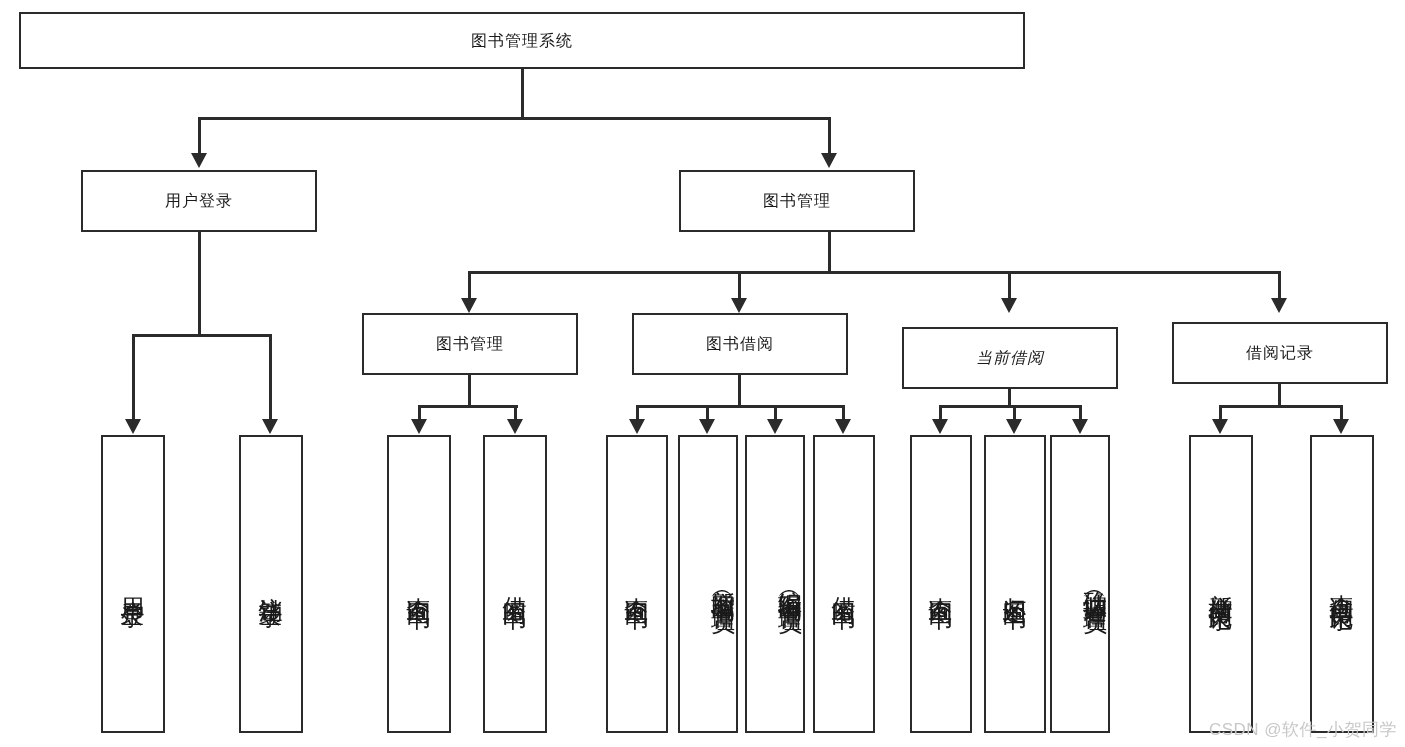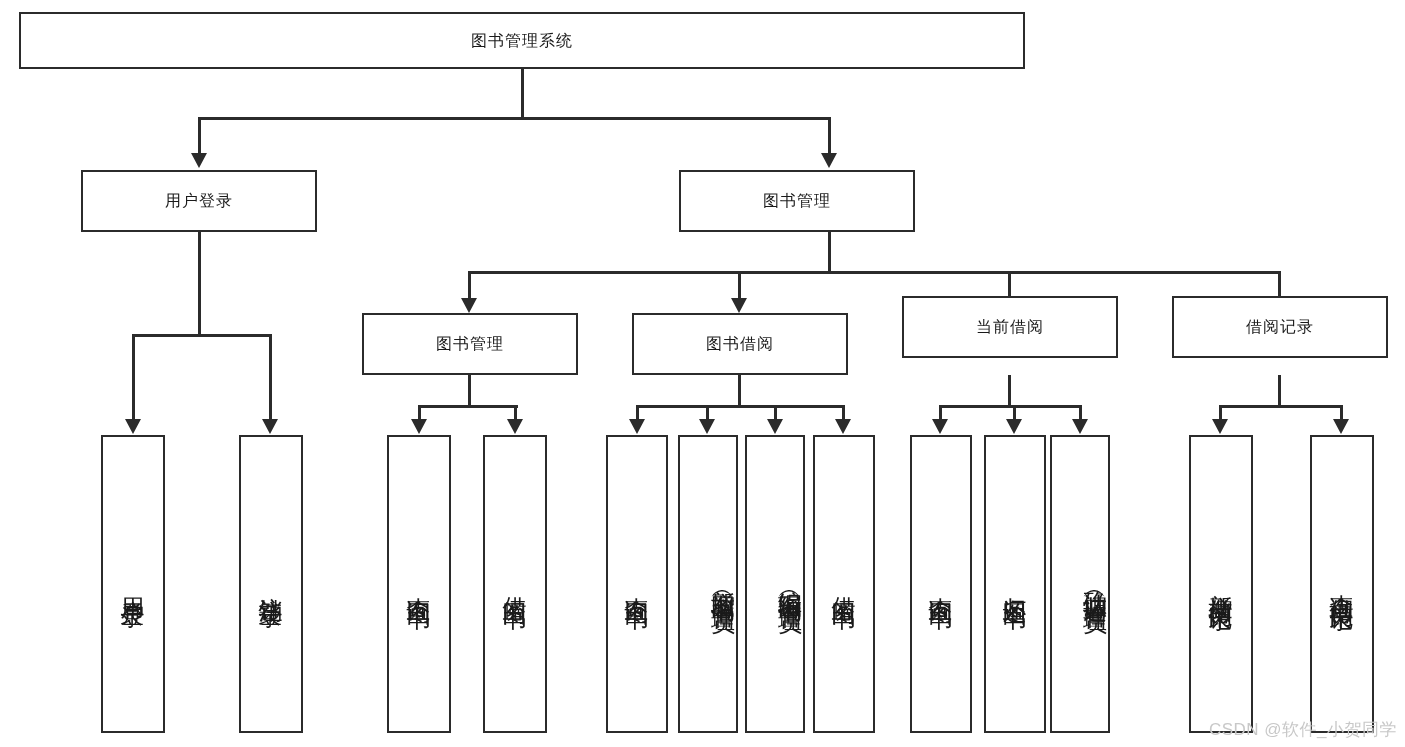--- a/index.html
+++ b/index.html
@@ -100,22 +100,22 @@
   <div class="connector v-line" style="left:1340px;top:405px;height:14px;"></div>
   <div class="arrow" style="left:1333px;top:419px;"></div>
 
   <div class="node h" style="left:19px;top:12px;width:1006px;height:57px;">图书管理系统</div>
 
   <div class="node h" style="left:81px;top:170px;width:236px;height:62px;">用户登录</div>
   <div class="node h" style="left:679px;top:170px;width:236px;height:62px;">图书管理</div>
 
   <div class="node h" style="left:362px;top:313px;width:216px;height:62px;">图书管理</div>
   <div class="node h" style="left:632px;top:313px;width:216px;height:62px;">图书借阅</div>
-  <div class="node h" style="left:902px;top:296px;width:216px;height:62px;">当前借阅</div>
-  <div class="node h" style="left:1172px;top:296px;width:216px;height:62px;">借阅记录</div>
+  <div class="node h" style="left:902px;top:327px;width:216px;height:62px;font-style:italic;">当前借阅</div>
+  <div class="node h" style="left:1172px;top:322px;width:216px;height:62px;">借阅记录</div>
 
   <div class="node v" style="left:101px;top:435px;width:64px;height:298px;">用户登录</div>
   <div class="node v" style="left:239px;top:435px;width:64px;height:298px;">注销登录</div>
 
   <div class="node v" style="left:387px;top:435px;width:64px;height:298px;">查询图书</div>
   <div class="node v" style="left:483px;top:435px;width:64px;height:298px;">借阅图书</div>
 
   <div class="node v" style="left:606px;top:435px;width:62px;height:298px;">查询图书</div>
   <div class="node v top" style="left:678px;top:435px;width:60px;height:298px;">新增图书（管理员）</div>
   <div class="node v top" style="left:745px;top:435px;width:60px;height:298px;">编辑图书（管理员）</div>

